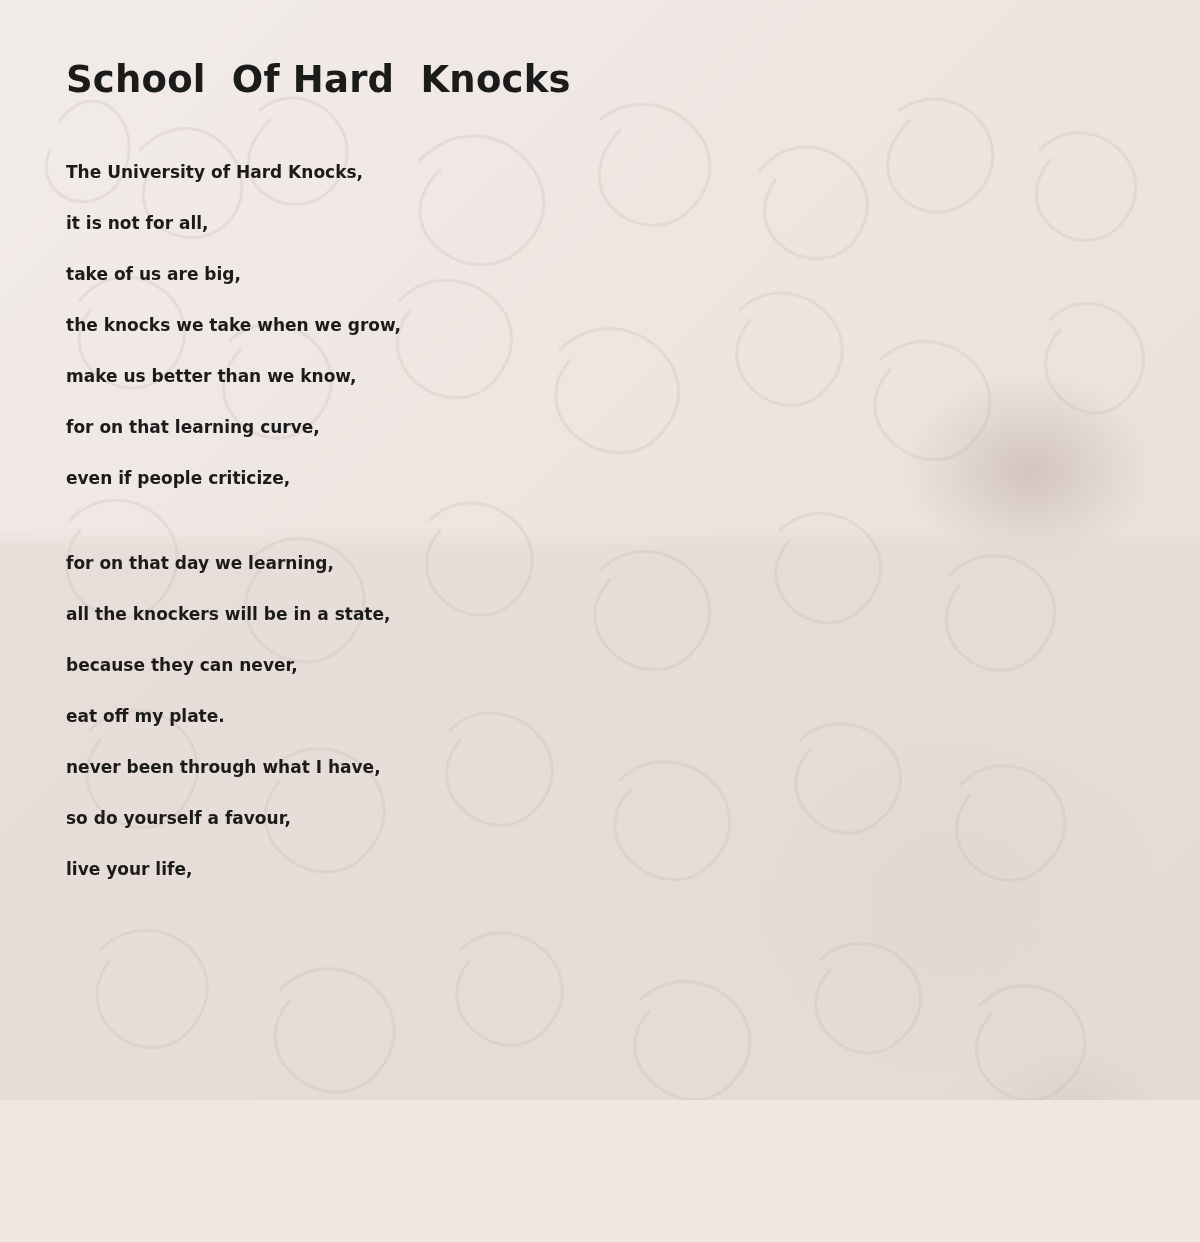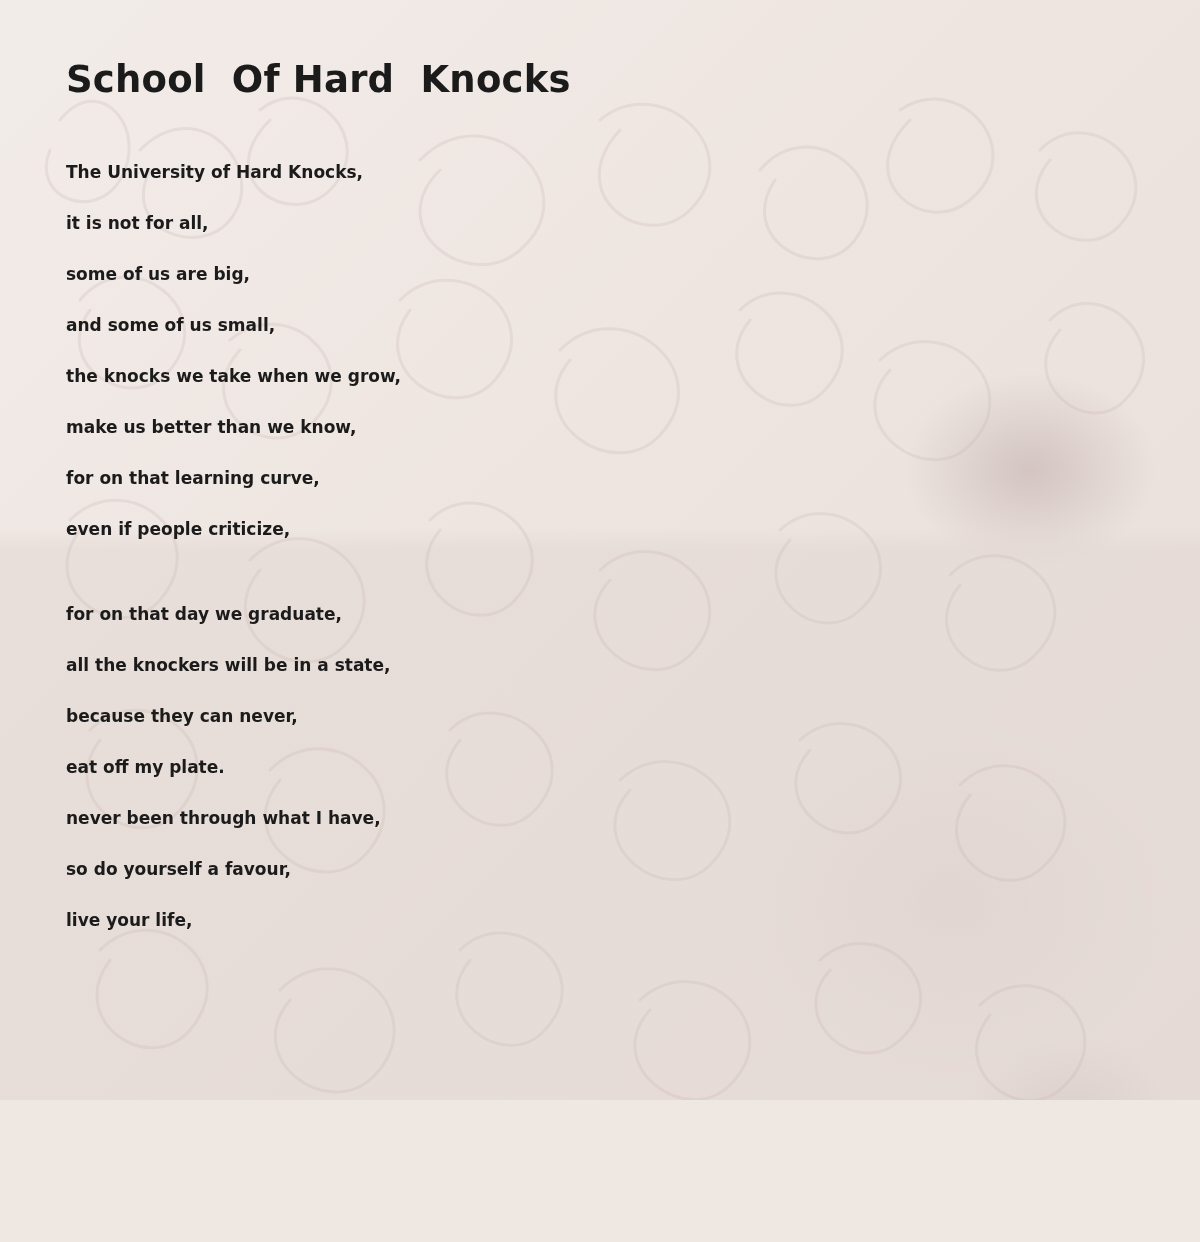--- a/index.html
+++ b/index.html
@@ -122,30 +122,29 @@
     </g>
   </svg>
 
   <div id="content">
 
     <h1 id="poem-title">School  Of Hard  Knocks</h1>
 
     <div class="stanza">
       <div class="poem-line">The University of Hard Knocks,</div>
       <div class="poem-line">it is not for all,</div>
-      <div class="poem-line">some of us are big,</div>
-      <div class="poem-line">and some of us small,</div>
+      <div class="poem-line">take of us are big,</div>
       <div class="poem-line">the knocks we take when we grow,</div>
       <div class="poem-line">make us better than we know,</div>
       <div class="poem-line">for on that learning curve,</div>
       <div class="poem-line">even if people criticize,</div>
     </div>
 
     <div class="stanza">
-      <div class="poem-line">for on that day we graduate,</div>
+      <div class="poem-line">for on that day we learning,</div>
       <div class="poem-line">all the knockers will be in a state,</div>
       <div class="poem-line">because they can never,</div>
       <div class="poem-line">eat off my plate.</div>
       <div class="poem-line">never been through what I have,</div>
       <div class="poem-line">so do yourself a favour,</div>
       <div class="poem-line">live your life,</div>
     </div>
 
 
   </div>

